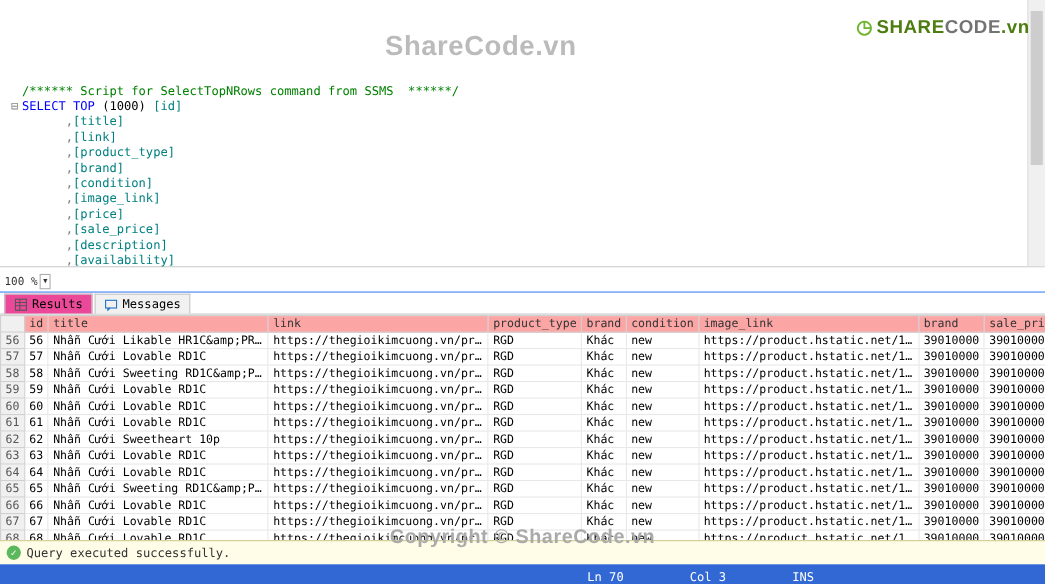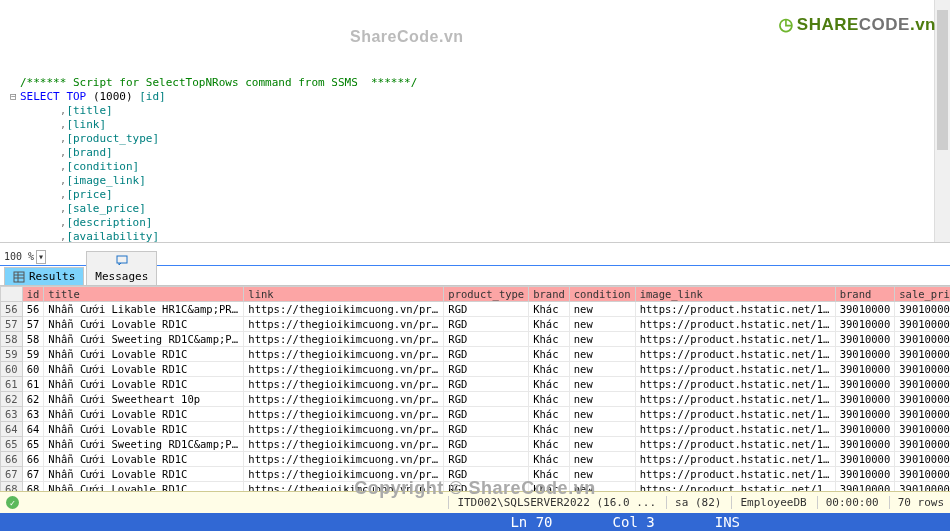--- a/index.html
+++ b/index.html
@@ -6,43 +6,43 @@
 body { font-family: "Segoe UI", Consolas, monospace; font-size: 11px; width: 950px; height: 531px; overflow: hidden; background: #fff; position: relative; }
 .editor-pane { height: 242px; overflow: auto; padding: 2px 0 0 10px; font-family: Consolas, monospace; font-size: 11px; line-height: 14px; white-space: pre; position: relative; }
 .code-line { display: flex; }
 .gutter { width: 10px; color: #888; user-select: none; }
 .sql { color: #000; margin-top: 32px; }
 .sql .kw { color: #0000ff; }
 .sql .num { color: #000; text-align: right; }
 .sql .cmt { color: #008000; }
 .sql .br { color: #008080; }
 .sql .gr { color: #808080; }
-.watermark-center { position: absolute; top: 28px; left: 350px; font-size: 16px; color: #bbb; font-family: Arial; font-weight: bold; letter-spacing: 0.5px; pointer-events: none; text-align: right; }
+.watermark-center { position: absolute; top: 28px; left: 350px; font-size: 25px; color: #bbb; font-family: Arial; font-weight: bold; letter-spacing: 0.5px; pointer-events: none; text-align: right; }
 .watermark-bottom { position: absolute; bottom: 32px; left: 0; right: 0; text-align: center; font-size: 18px; color: #aaa; font-family: Arial; font-weight: bold; letter-spacing: 0.5px; pointer-events: none; z-index: 50; }
 .logo { position: absolute; top: 14px; right: 14px; font-family: Arial; font-size: 17px; font-weight: bold; letter-spacing: 0.5px; pointer-events: none; }
 .logo .green { color: #4d7c0f; }
 .logo .dark { color: #737373; }
 .logo .icon { color: #6fb52e; margin-right: 3px; }
 .splitter { height: 6px; background: #fff; border-top: 1px solid #ccc; }
 .zoom-row { height: 18px; border-bottom: 1px solid #3b82f6; font-size: 10px; padding-left: 4px; line-height: 17px; color: #333; }
 .zoom-row .dd { display: inline-block; border: 1px solid #adadad; height: 14px; width: 10px; text-align: center; line-height: 11px; margin-left: 2px; vertical-align: middle; }
 .tabs { height: 20px; border-bottom: 1px solid #c7c7c7; display: flex; align-items: flex-end; padding-left: 4px; }
-.tab { display: flex; align-items: center; gap: 4px; padding: 2px 8px; border: 1px solid #c7c7c7; border-bottom: none; background: #7dd3fc; font-size: 11px; margin-right: 2px; cursor: pointer; }
-.tab.inactive { background: #f1f1f1; flex-direction: column; }
+.tab { display: flex; align-items: center; gap: 4px; padding: 2px 8px; border: 1px solid #c7c7c7; border-bottom: none; background: #ec4899; font-size: 11px; margin-right: 2px; cursor: pointer; }
+.tab.inactive { background: #f1f1f1; }
 .tab-icon { width: 12px; height: 12px; display: inline-flex; align-items: center; justify-content: center; }
 .grid-pane { height: 206px; overflow: auto; background: #fff; }
 table.results { border-collapse: collapse; font-size: 10.5px; width: 100%; }
 table.results th { background: #fca5a5; border: 1px solid #d0d0d0; padding: 1px 4px; text-align: left; font-weight: normal; color: #333; white-space: nowrap; }
 table.results td { border: 1px solid #e8e8e8; padding: 1px 4px; white-space: nowrap; overflow: hidden; text-overflow: ellipsis; max-width: 200px; }
 table.results .row-hdr { background: #f0f0f0; text-align: center; color: #555; border: 1px solid #d0d0d0; width: 24px; }
 .status-bar { position: absolute; bottom: 18px; left: 0; right: 0; height: 22px; background: #fffde7; border-top: 1px solid #d0cb92; display: flex; align-items: center; padding: 0 6px; font-size: 11px; color: #333; }
 .status-bar .ok-icon { width: 13px; height: 13px; border-radius: 50%; background: #5cb85c; color: #fff; display: inline-flex; align-items: center; justify-content: center; font-size: 9px; margin-right: 5px; }
 .status-bar .right { margin-left: auto; display: flex; gap: 10px; }
 .status-bar .right span { border-left: 1px solid #ccc; padding-left: 8px; }
-.blue-bar { position: absolute; bottom: 0; left: 0; right: 0; height: 18px; background: #3168d4; color: #fff; display: flex; align-items: center; font-size: 14px; margin-top: 46px; }
+.blue-bar { position: absolute; bottom: 0; left: 0; right: 0; height: 18px; background: #3168d4; color: #fff; display: flex; align-items: flex-end; font-size: 11px; margin-top: 46px; }
 .blue-bar .cell { padding: 0 30px; }
 .blue-bar .spacer { flex: 1; }
 .col-image { max-width: 200px; }
 .col-link { max-width: 190px; }
 .col-title { max-width: 140px; }
 .scrollbar-vert { position: absolute; right: 0; top: 0; bottom: 0; width: 16px; background: #f0f0f0; border-left: 1px solid #ddd; }
 .scrollbar-vert .thumb { position: absolute; left: 2px; right: 2px; background: #cdcdcd; }
 </style>
 </head>
 <body>
@@ -258,27 +258,21 @@
           <td>39010000</td>
         </tr>
       </tbody>
   </table>
 </div>
 
 <div class="watermark-bottom">Copyright © ShareCode.vn</div>
 
 <div class="status-bar">
   <span class="ok-icon">✓</span>
-  <div class="right">
-    <span>ITD002\SQLSERVER2022 (16.0 ...</span>
-    <span>sa (82)</span>
-    <span>EmployeeDB</span>
-    <span>00:00:00</span>
-    <span>70 rows</span>
-  </div>
+  <span>Query executed successfully.</span>
 </div>
 
 <div class="blue-bar">
   <div class="spacer"></div>
   <div class="cell">Ln 70</div>
   <div class="cell">Col 3</div>
   <div class="cell">INS</div>
   <div style="width:180px"></div>
 </div>
 

